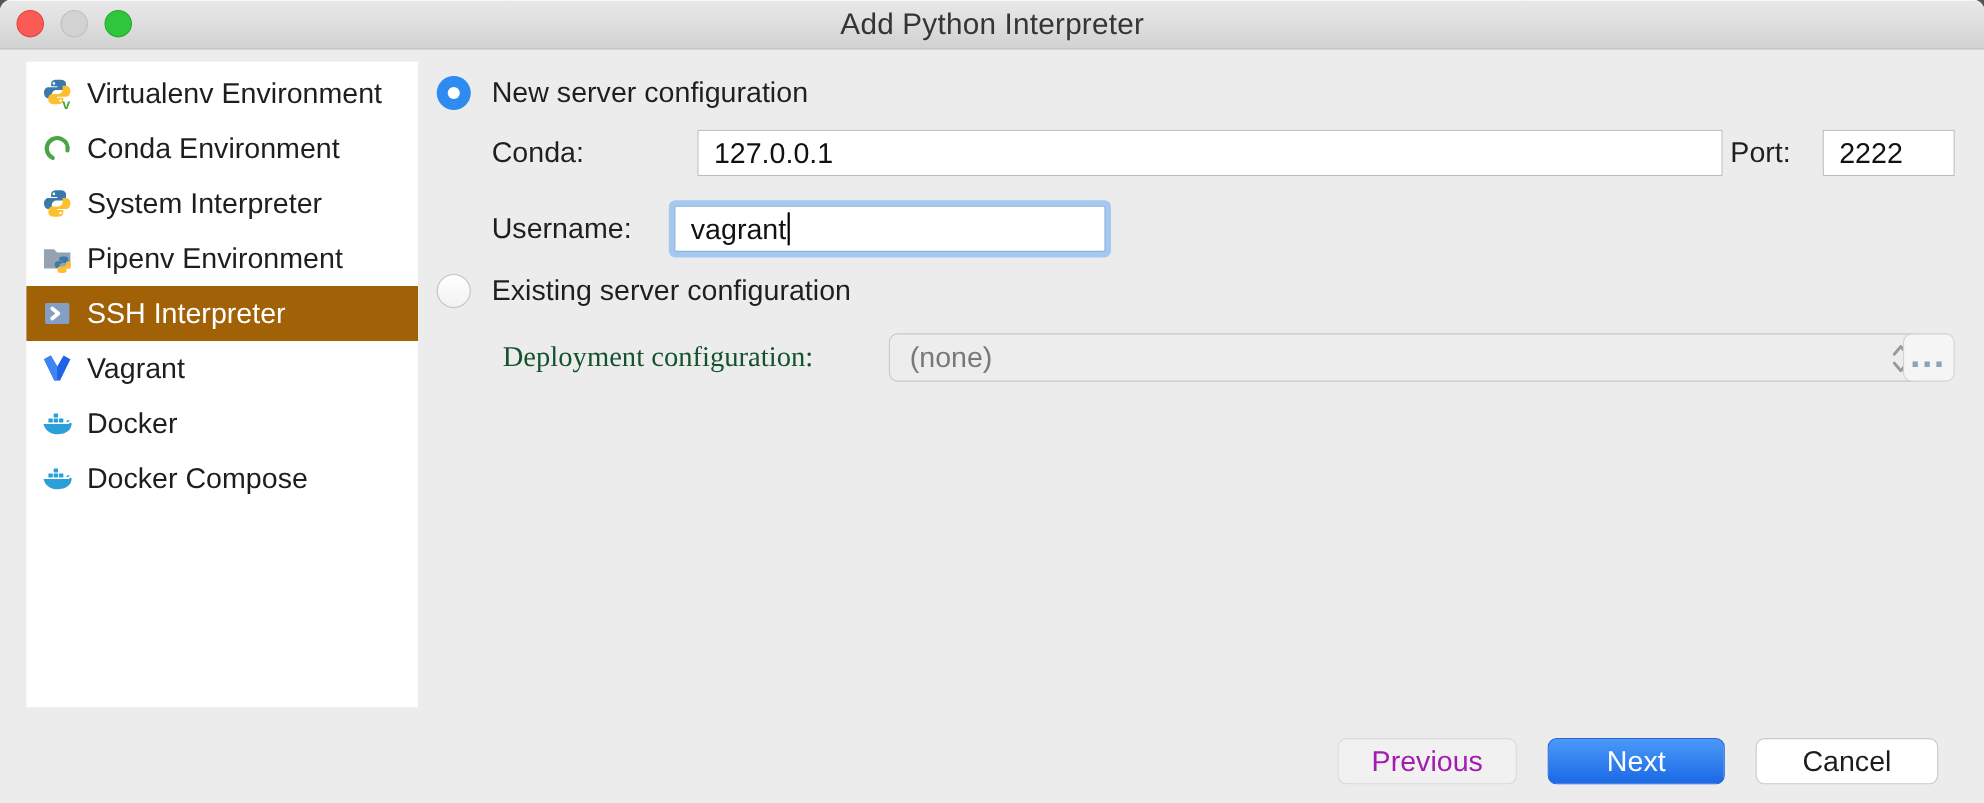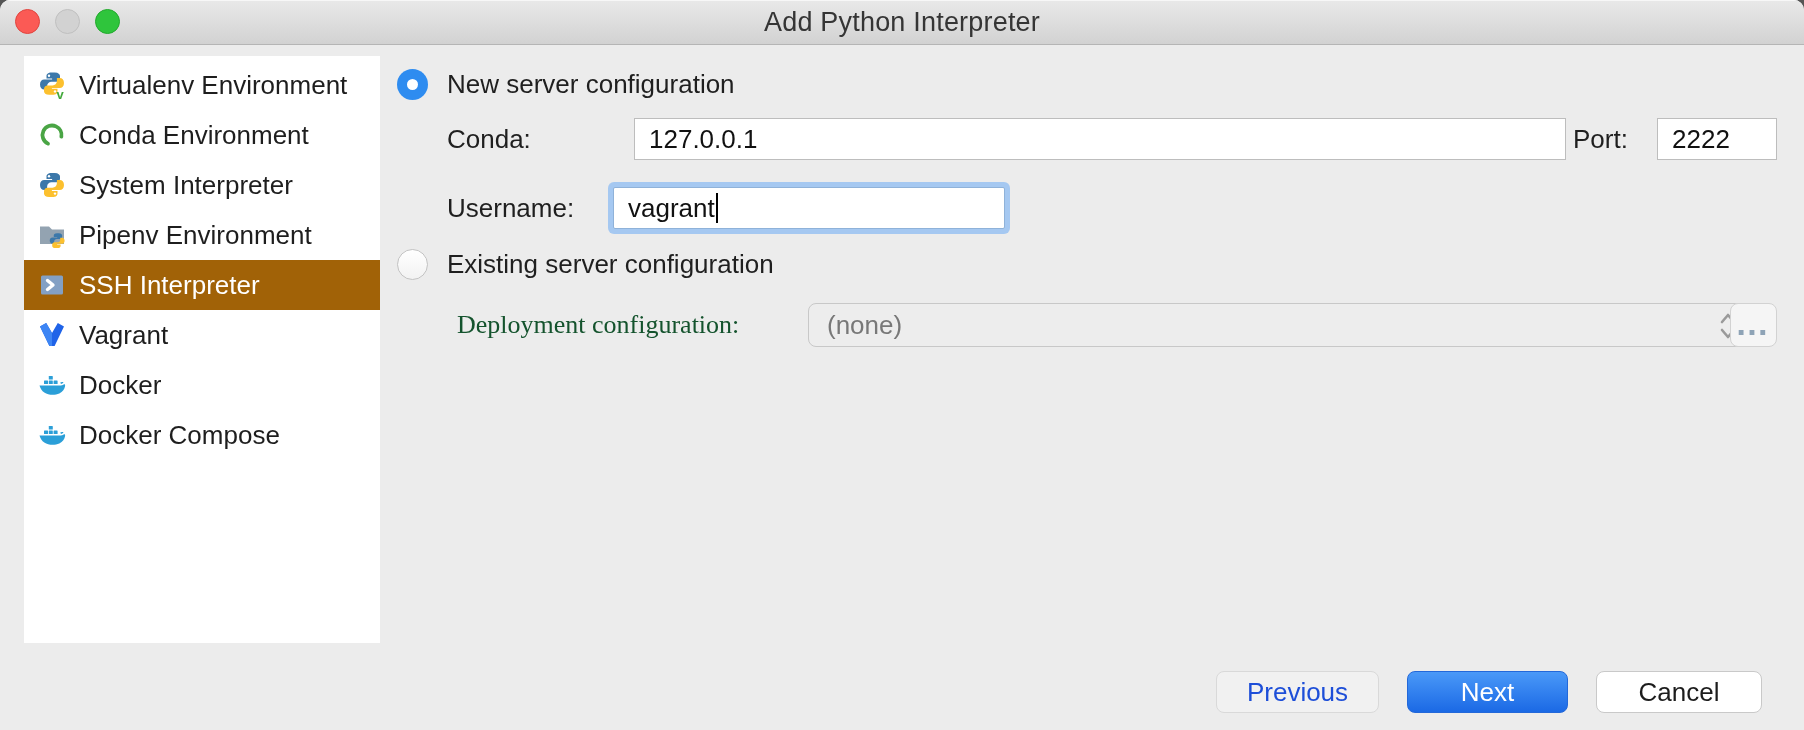--- a/index.html
+++ b/index.html
@@ -64,21 +64,21 @@
   .more-btn{
     border:1px solid #d2d2d2;border-radius:8px;background:#f5f5f5;box-sizing:border-box;
     text-align:center;line-height:34px;font-size:34px;letter-spacing:3px;color:#8ea3b6;
     font-weight:bold;
   }
   
   .btn{
     height:42px;border-radius:8px;box-sizing:border-box;font-size:26px;
     display:flex;align-items:center;justify-content:center;cursor:default;
   }
-  .btn.prev{background:#f1f1f1;border:1px solid #d9d9d9;color:#1d4ed8;}
+  .btn.prev{background:#f1f1f1;border:1px solid #d9d9d9;color:#a21caf;}
   .btn.next{
     background:linear-gradient(#4a99f8,#1b69e5);border:1px solid #2368d9;color:#ffffff;
   }
   .btn.cancel{background:#ffffff;border:1px solid #c9c9c9;color:#1c1c1c;}
 </style>
 </head>
 <body>
 
 <div class="window">
 

